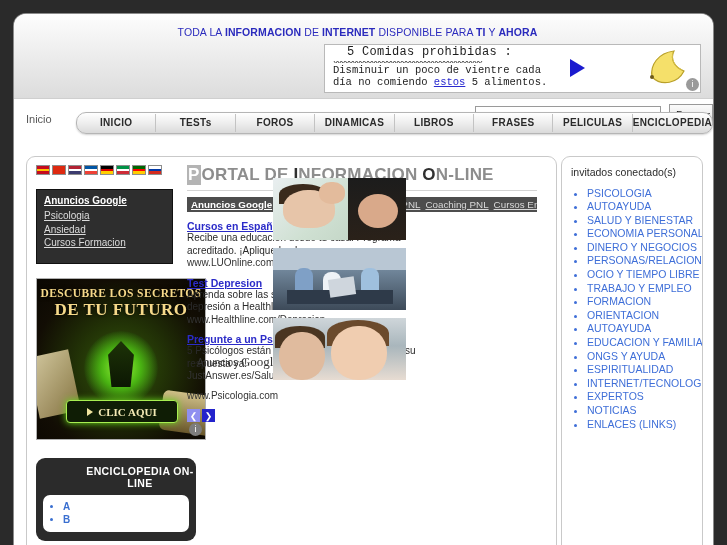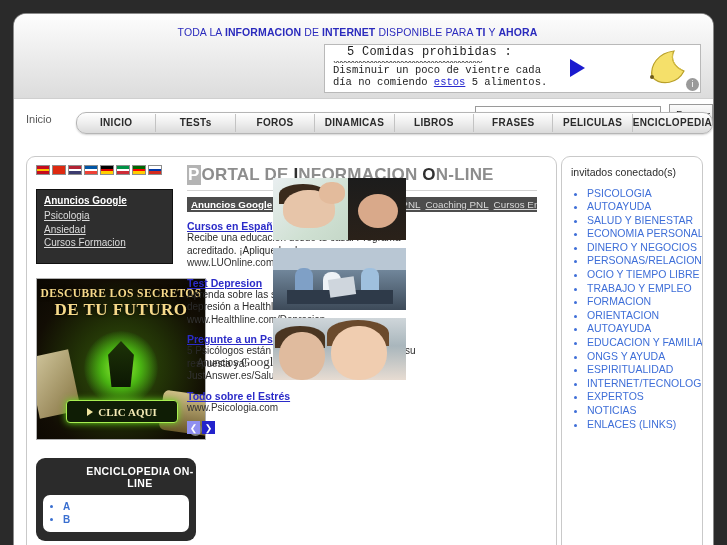--- a/index.html
+++ b/index.html
@@ -347,21 +347,20 @@
               <div class="ad-head">Test Depresion</div>
               <div class="ad-desc">Aprenda sobre las síntomas y signos de la depresión a Healthline.com®</div>
               <div class="ad-url">www.Healthline.com/Depresion</div>
             </div>
             <div class="ad-item">
               <div class="ad-head">Pregunte a un Psicólogo</div>
               <div class="ad-desc">5 Psicólogos están en línea. Pregunte y obtenga su respuesta ya!</div>
               <div class="ad-url">JustAnswer.es/Salud-Mental</div>
             </div>
             <div class="ad-item">
-              <div class="ad-head">Todo sobre el Estrés</div>
               <div class="ad-url">www.Psicologia.com</div>
             </div>
           </div>
 
         <div class="ad-nav">
           <div class="ad-arrow prev">❮</div>
           <div class="ad-arrow next">❯</div>
         </div>
       </div>
 

